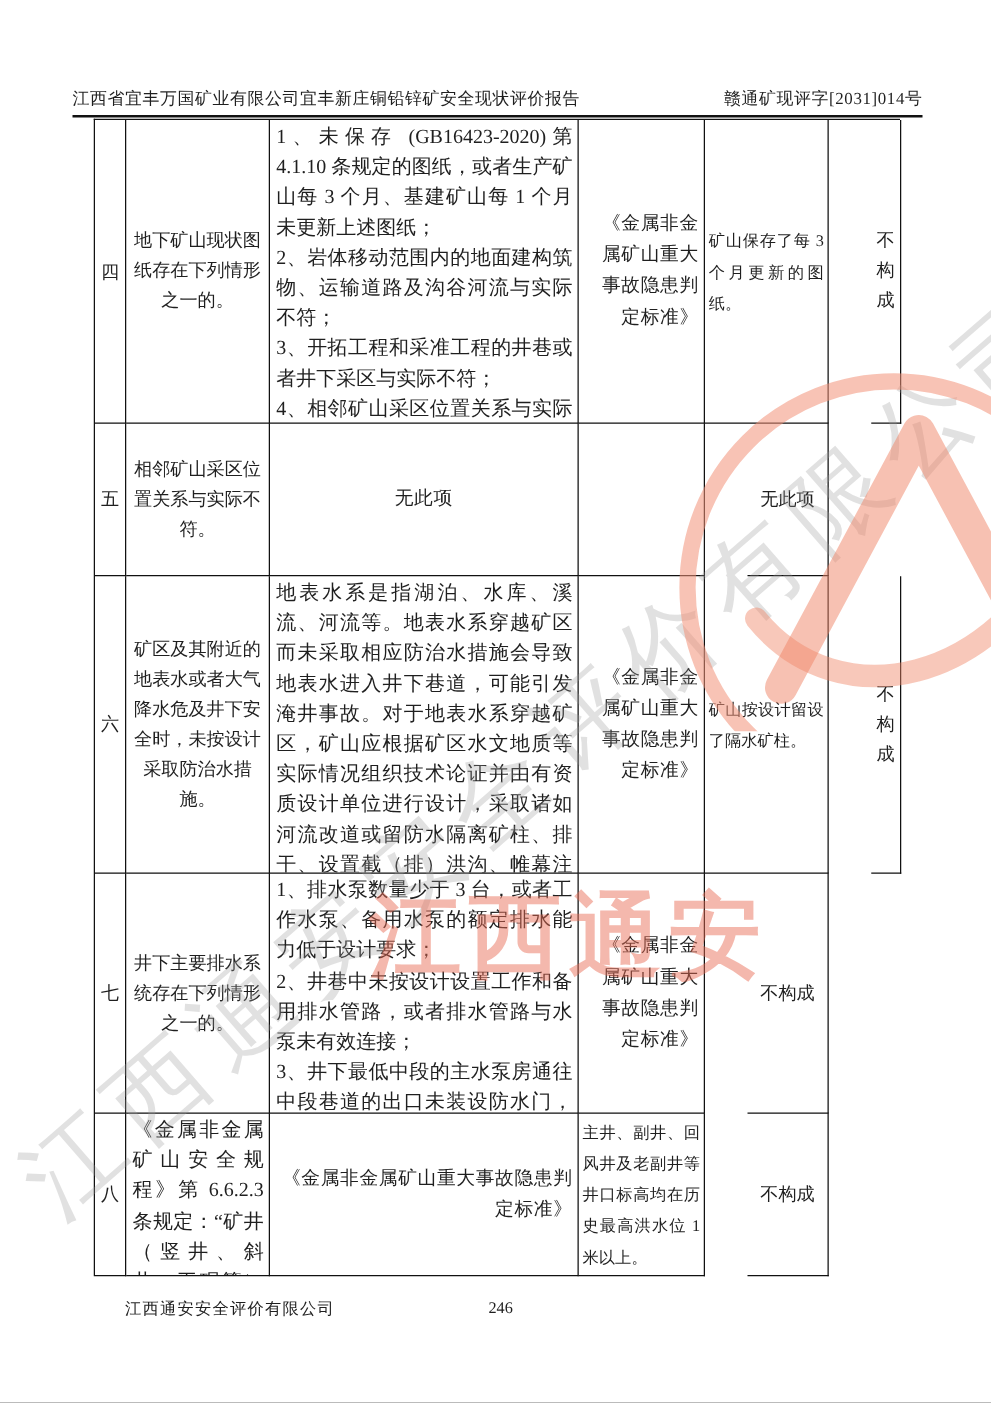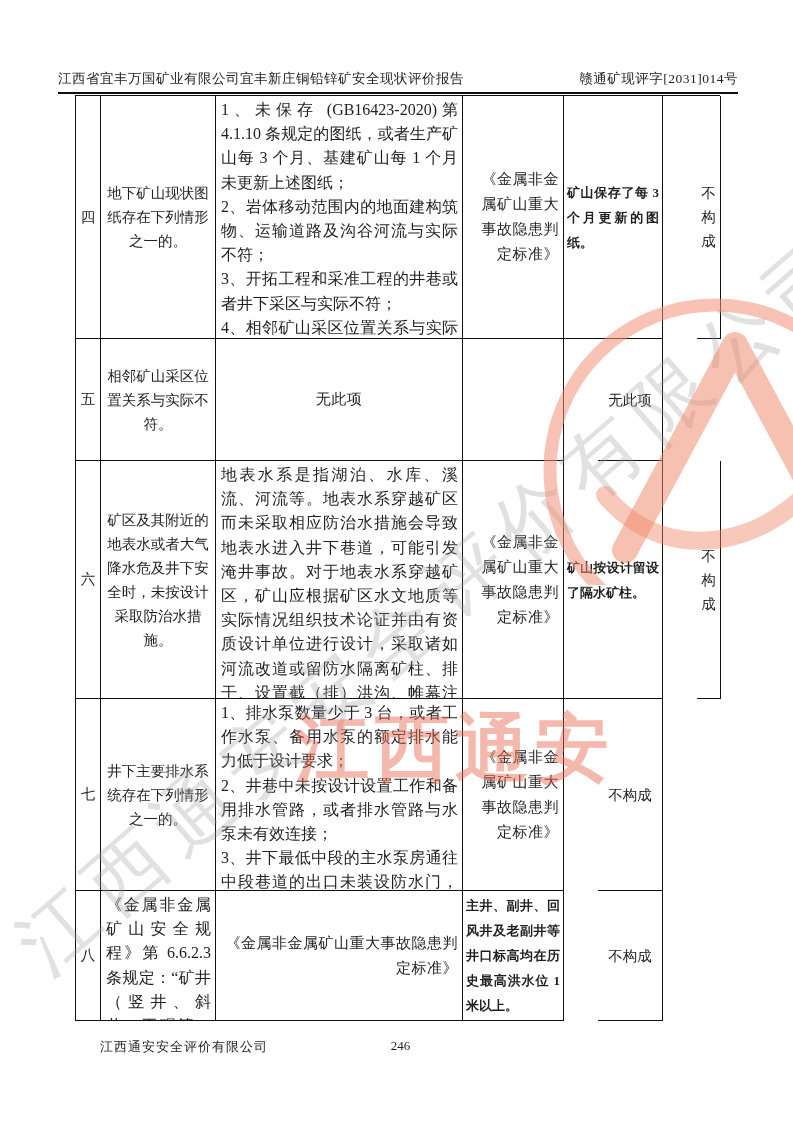--- a/index.html
+++ b/index.html
@@ -35,21 +35,21 @@
     box-sizing:border-box;overflow:hidden;
   }
   .c-seq{display:flex;align-items:center;justify-content:center;font-size:14.5px;}
   .c-item{display:flex;align-items:center;padding:2px 4px;font-size:14.5px;
           line-height:24px;text-align:center;}
   .c-content{padding:2px 4px 0 5px;font-size:16px;line-height:24.2px;
              text-align:justify;white-space:pre-line;}
   .c-basis{display:flex;align-items:center;justify-content:center;text-align:right;
            padding:2px 4px;font-size:15px;line-height:25px;letter-spacing:.5px;}
   .c-status{display:flex;align-items:center;padding:2px 3px;font-size:13px;
-            line-height:25px;text-align:justify;font-weight:bold;}
+            line-height:25px;text-align:justify;}
   .c-concl{display:flex;align-items:center;justify-content:center;text-align:center;
            padding:0 6px;font-size:14.5px;line-height:24px;margin-left:34px;}
   
   .wm-layer{position:absolute;inset:0;z-index:3;pointer-events:none;overflow:hidden;}
   .wm-diagonal{
     position:absolute;left:30px;top:905px;width:1400px;
     transform:rotate(-41deg);transform-origin:0 50%;
     font-size:78px;letter-spacing:12px;white-space:nowrap;
     color:rgba(155,155,155,0.30);font-weight:400;
   }

